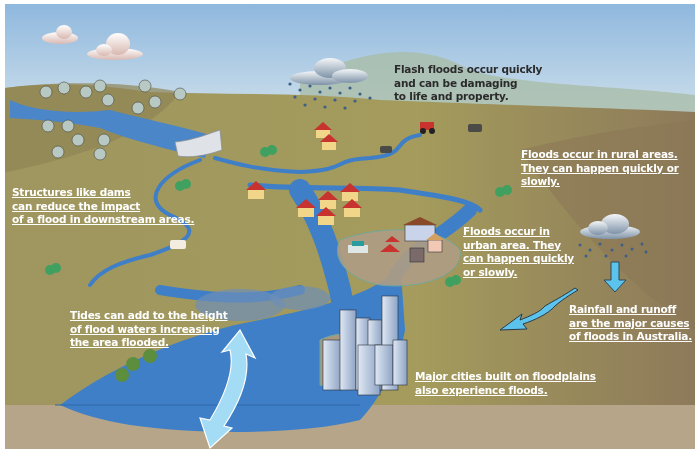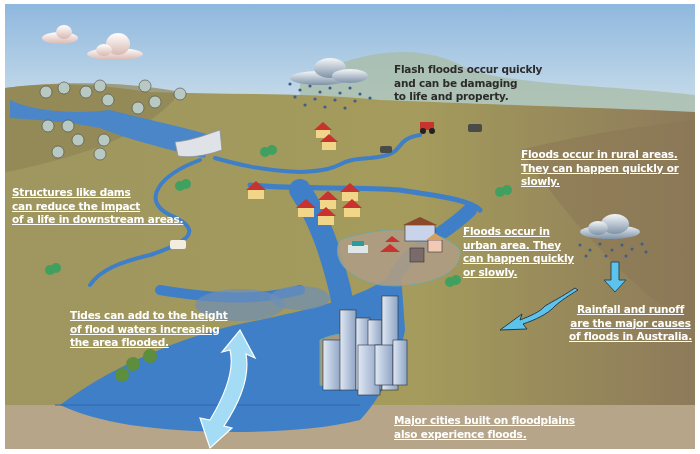--- a/index.html
+++ b/index.html
@@ -234,25 +234,25 @@
 </svg>
 
 <div class="label dark" style="left:394px;top:50px;margin-top:13px;">Flash floods occur quickly
 and can be damaging
 to life and property.</div>
 <div class="label light" style="left:521px;top:148px;">Floods occur in rural areas.
 They can happen quickly or
 slowly.</div>
 <div class="label light" style="left:12px;top:186px;">Structures like dams
 can reduce the impact
-of a life in downstream areas.</div>
+of a flood in downstream areas.</div>
 <div class="label light" style="left:463px;top:225px;">Floods occur in
 urban area. They
 can happen quickly
 or slowly.</div>
 <div class="label light" style="left:70px;top:309px;">Tides can add to the height
 of flood waters increasing
 the area flooded.</div>
-<div class="label light" style="left:569px;top:303px;text-align:center;">Rainfall and runoff
+<div class="label light" style="left:569px;top:303px;">Rainfall and runoff
 are the major causes
 of floods in Australia.</div>
-<div class="label light" style="left:394px;top:370px;margin-top:44px;">Major cities built on floodplains
+<div class="label light" style="left:415px;top:370px;">Major cities built on floodplains
 also experience floods.</div>
 
 </body></html>

